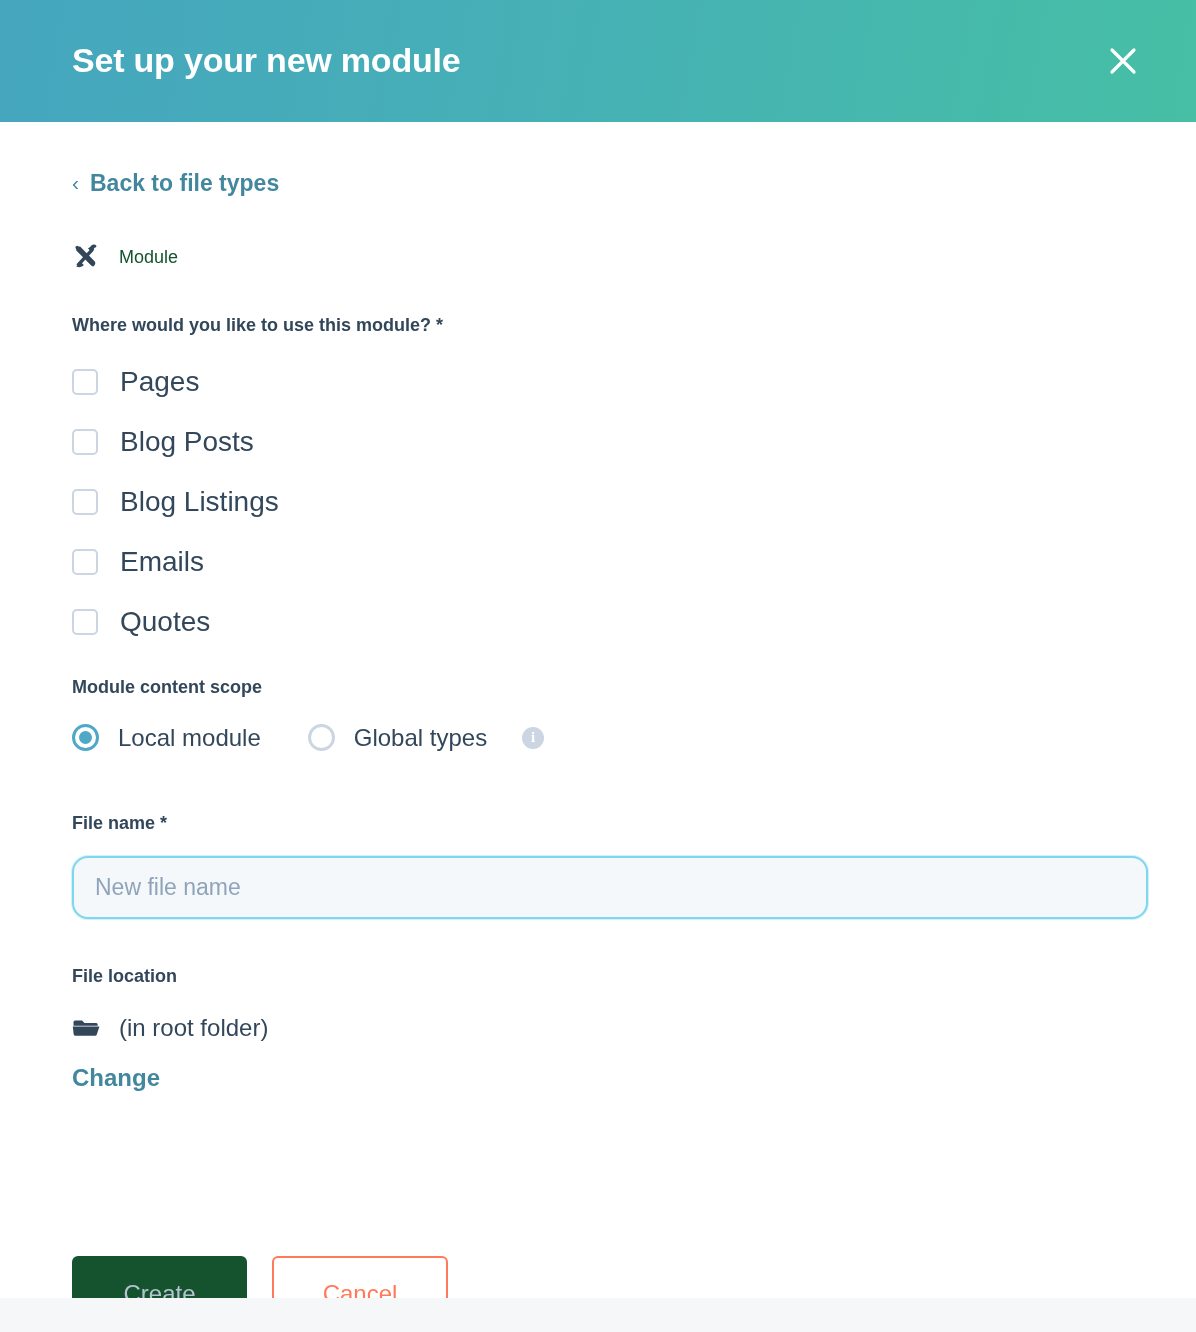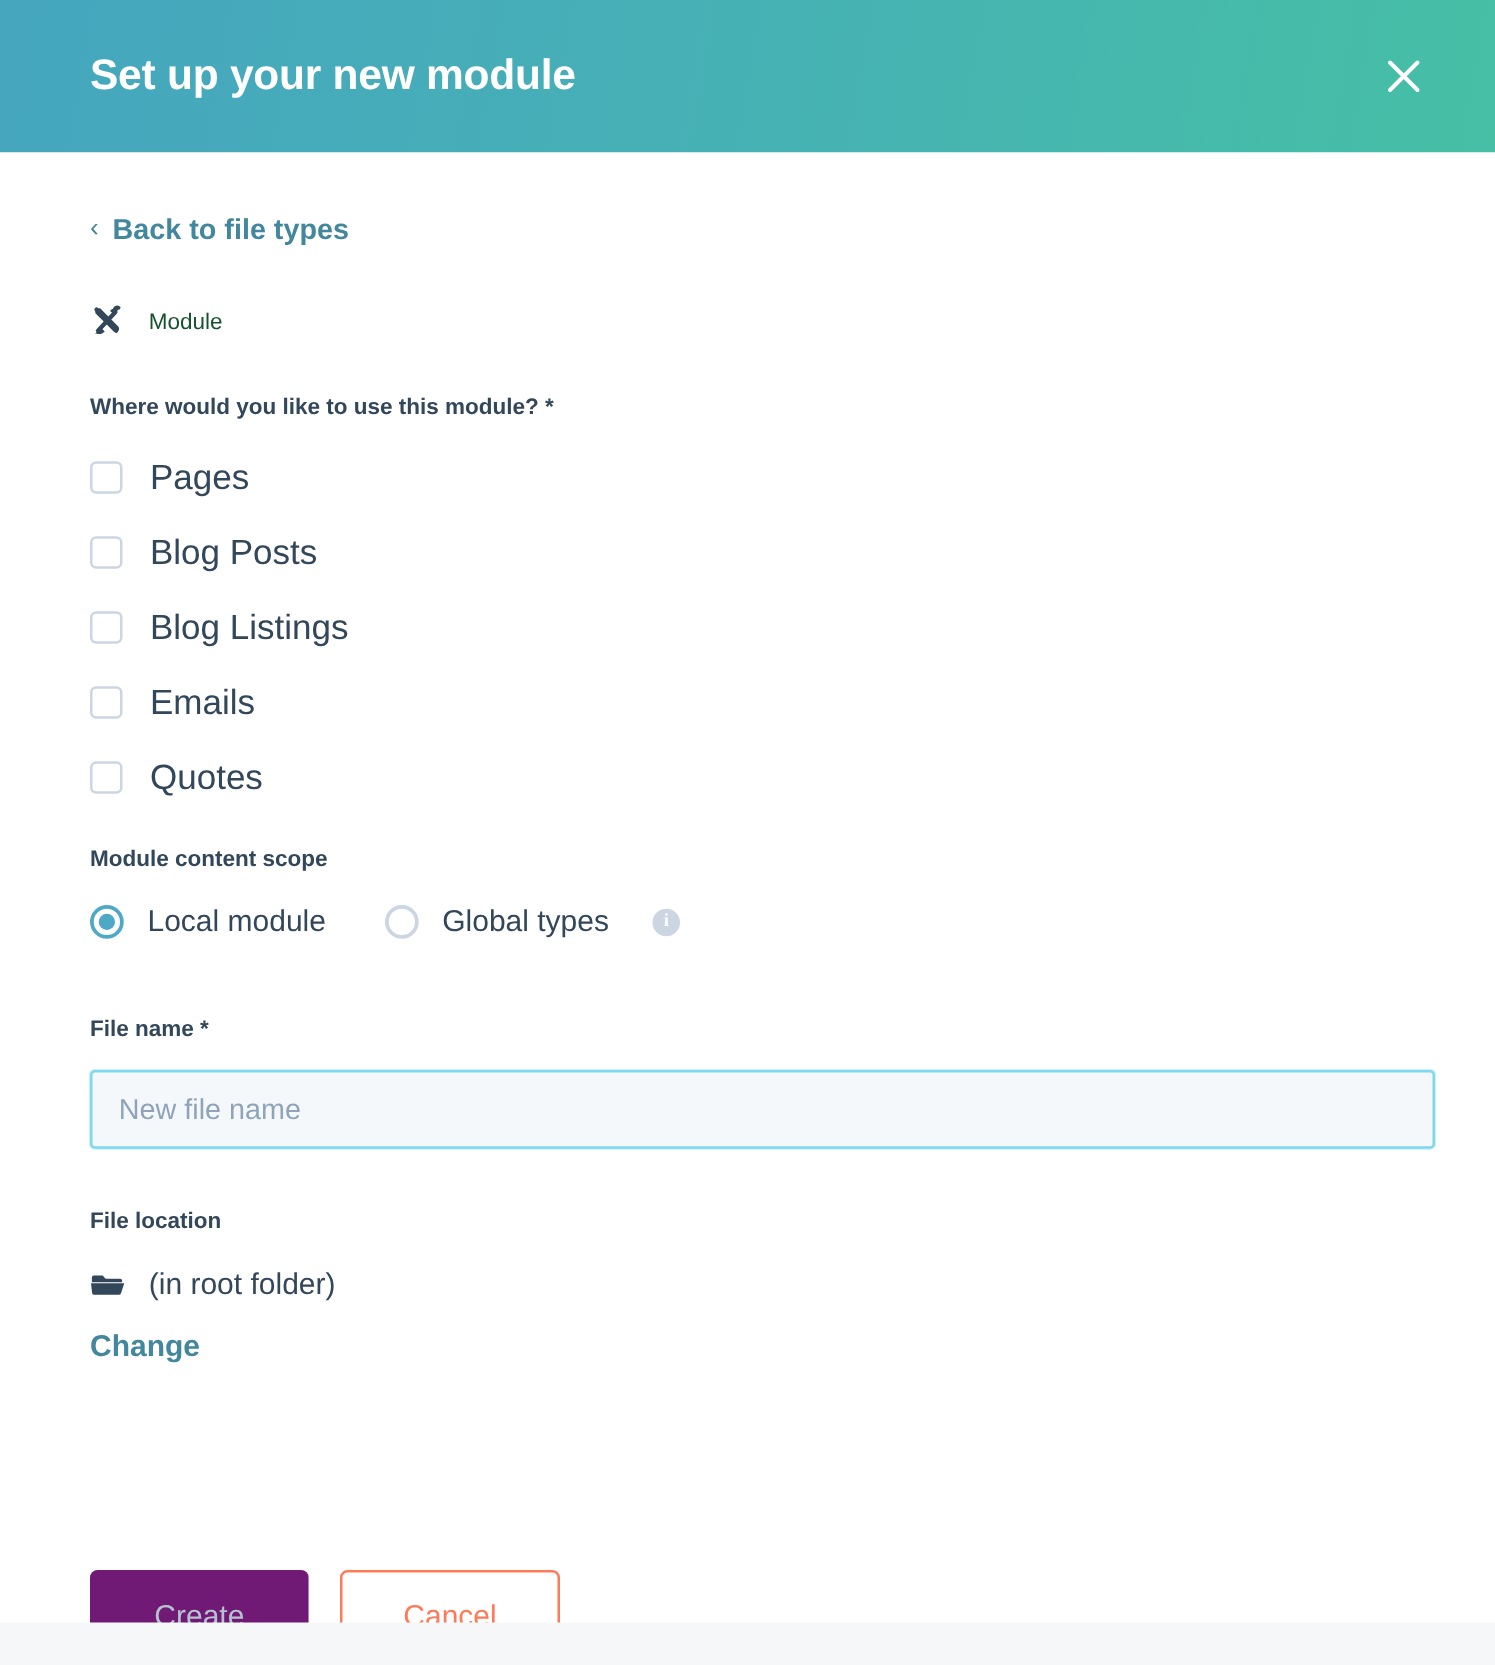--- a/index.html
+++ b/index.html
@@ -212,21 +212,21 @@
 
   .section-filename { margin-top: 62px; }
 
   .text-input {
     display: block;
     width: 1076px;
     height: 63px;
     margin-top: 21px;
     background: #f5f8fa;
     border: 2px solid #7fd6ef;
-    border-radius: 4px;
+    border-radius: 16px;
     padding: 0 21px;
     font-size: 23px;
     font-family: "Liberation Sans", sans-serif;
     color: #33475b;
     outline: none;
     box-shadow: 0 0 0 1px rgba(127,214,239,0.35);
   }
 
   .text-input::placeholder { color: #8fa4bb; opacity: 1; }
 
@@ -280,21 +280,21 @@
     display: flex;
     align-items: center;
     justify-content: center;
     border: 2px solid transparent;
     cursor: pointer;
     line-height: 1;
   }
 
   .btn-create {
     width: 175px;
-    background: #701a75;
+    background: #14532d;
     color: #b5c2cf;
     cursor: default;
   }
 
   .btn-cancel {
     width: 176px;
     background: #ffffff;
     border-color: #ff7a59;
     color: #ff7a59;
   }

